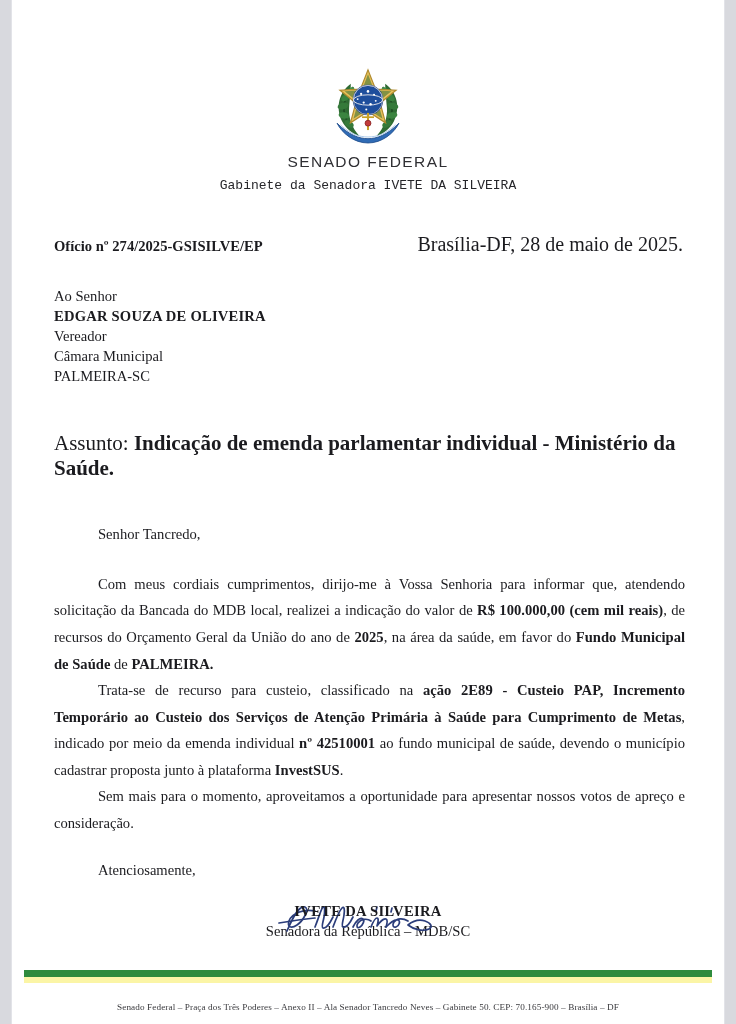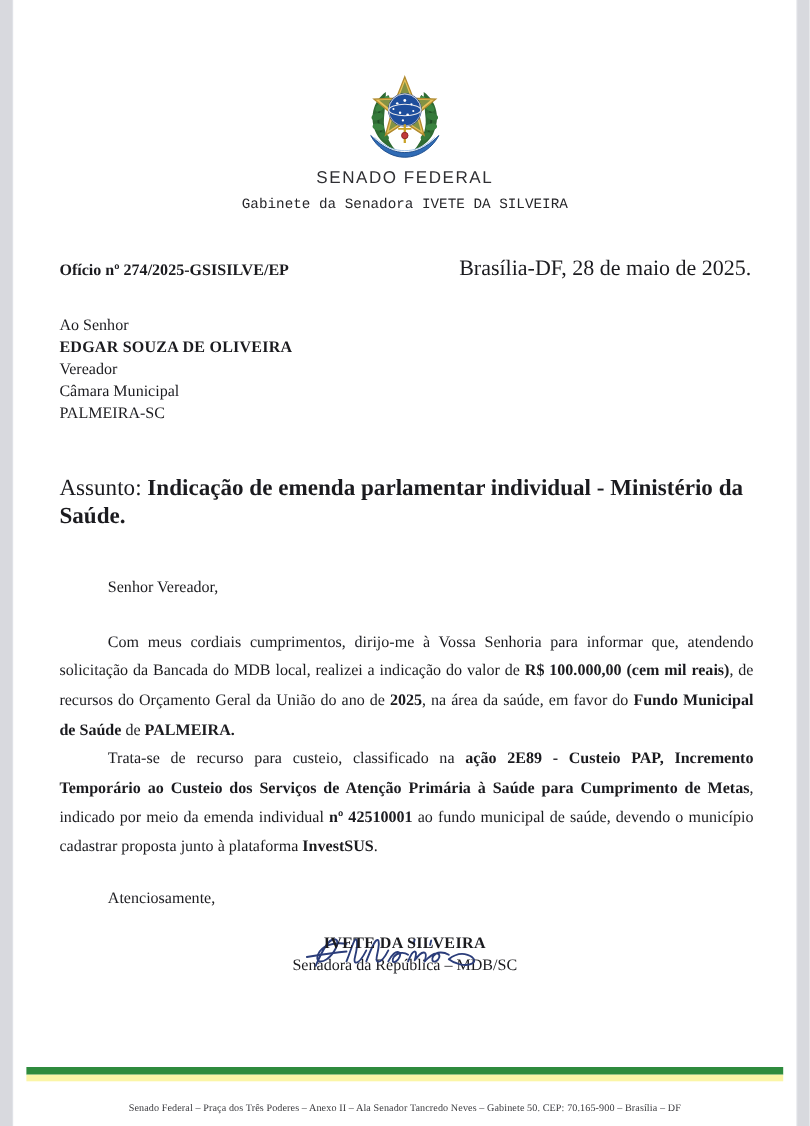--- a/index.html
+++ b/index.html
@@ -246,29 +246,30 @@
       <div>Vereador</div>
       <div>Câmara Municipal</div>
       <div>PALMEIRA-SC</div>
     </div>
 
     <div class="subject">
       <span>Assunto:</span>
       <b>Indicação de emenda parlamentar individual - Ministério da Saúde.</b>
     </div>
 
-    <div class="salutation">Senhor Vereador,</div>
+    <div class="salutation">Senhor Tancredo,</div>
 
     <div class="body-block">
       <p class="para">
         <span>Com meus cordiais cumprimentos, dirijo-me à Vossa Senhoria para informar que, atendendo solicitação da Bancada do MDB local, realizei a indicação do valor de </span><b>R$ 100.000,00 (cem mil reais)</b><span>, de recursos do Orçamento Geral da União do ano de </span><b>2025</b><span>, na área da saúde, em favor do </span><b>Fundo Municipal de Saúde</b><span> de </span><b>PALMEIRA.</b>
       </p>
       <p class="para">
         <span>Trata-se de recurso para custeio, classificado na </span><b>ação 2E89 - Custeio PAP, Incremento Temporário ao Custeio dos Serviços de Atenção Primária à Saúde para Cumprimento de Metas</b><span>, indicado por meio da emenda individual </span><b>nº 42510001</b><span> ao fundo municipal de saúde, devendo o município cadastrar proposta junto à plataforma </span><b>InvestSUS</b><span>.</span>
       </p>
+      <p class="para spaced-top">Sem mais para o momento, aproveitamos a oportunidade para apresentar nossos votos de apreço e consideração.</p>
     </div>
 
     <div class="closing">Atenciosamente,</div>
 
     <div class="signature-block">
       <svg class="sig-scribble" viewBox="0 0 210 44">
         <g fill="none" stroke="#2b3d7a" stroke-width="1.7" stroke-linecap="round" stroke-linejoin="round">
           <path d="M24 34 C30 20 36 8 42 10 C47 12 40 24 34 28 C28 32 24 30 26 24 C29 16 40 12 52 14"></path>
           <path d="M16 26 C28 24 40 22 52 21"></path>
           <path d="M52 30 C56 20 58 12 60 10 C62 9 62 14 61 20 C60 26 58 30 60 31 C63 32 67 26 70 20"></path>

